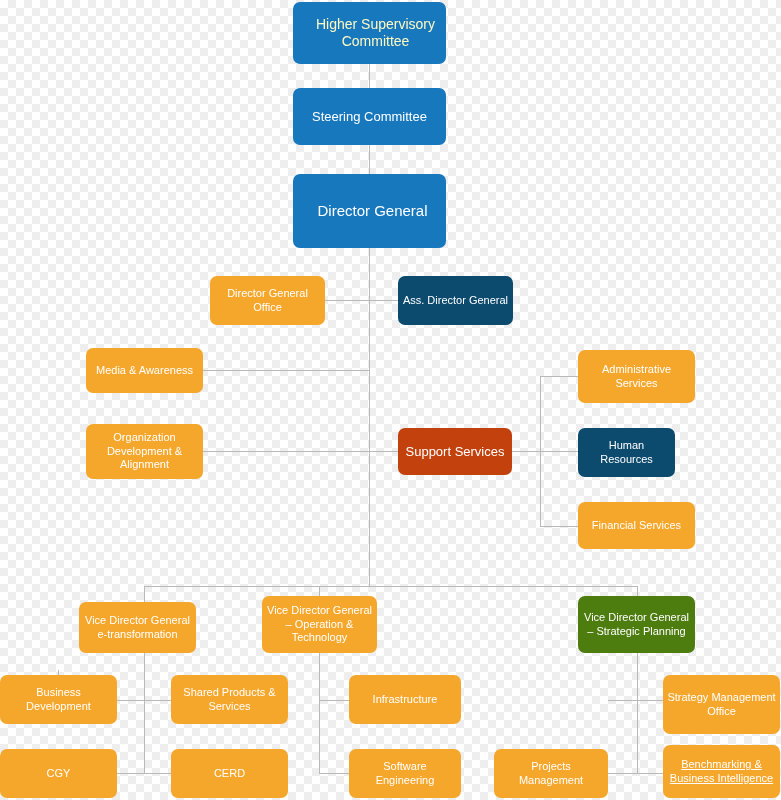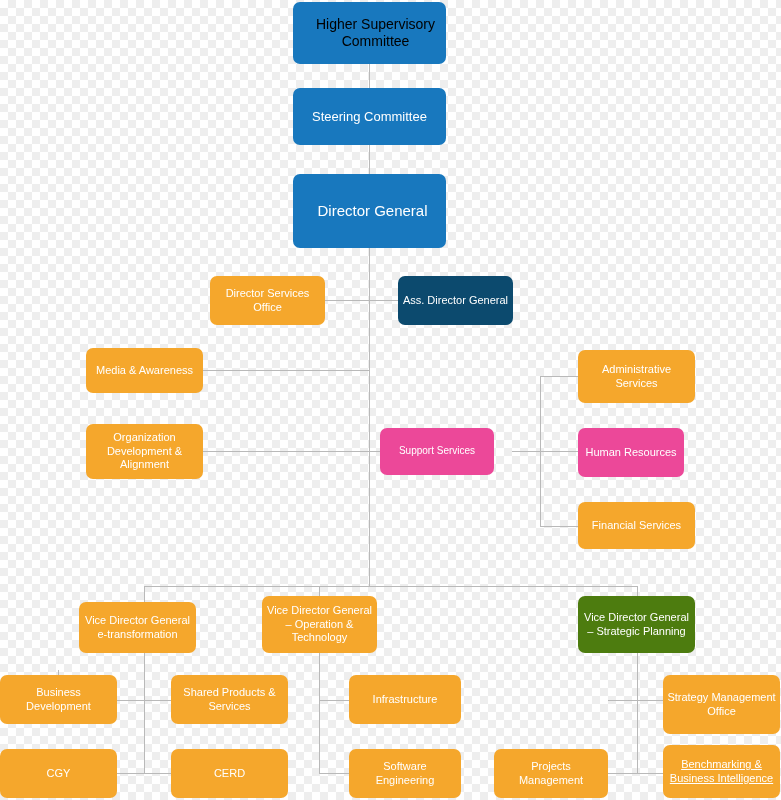--- a/index.html
+++ b/index.html
@@ -74,48 +74,48 @@
     <div class="conn h" style="left: 58px; top: 773px; width: 86px; background: rgb(185, 185, 185);"></div>
     <div class="conn h" style="left: 144px; top: 773px; width: 86px; background: rgb(185, 185, 185);"></div>
     <div class="conn v" style="left: 319px; top: 653px; height: 120px; background: rgb(185, 185, 185);"></div>
     <div class="conn h" style="left: 319px; top: 700px; width: 30px; background: rgb(185, 185, 185);"></div>
     <div class="conn h" style="left: 319px; top: 773px; width: 30px; background: rgb(185, 185, 185);"></div>
     <div class="conn v" style="left: 637px; top: 653px; height: 120px; background: rgb(185, 185, 185);"></div>
     <div class="conn h" style="left: 608px; top: 700px; width: 29px; background: rgb(185, 185, 185);"></div>
     <div class="conn h" style="left: 637px; top: 700px; width: 26px; background: rgb(185, 185, 185);"></div>
     <div class="conn h" style="left: 608px; top: 773px; width: 29px; background: rgb(185, 185, 185);"></div>
     <div class="conn h" style="left: 637px; top: 773px; width: 26px; background: rgb(185, 185, 185);"></div>
-    <div class="node blue" style="left: 293px; top: 2px; width: 153px; height: 62px; font-size: 14px; background: rgb(24, 120, 190); color: #000000; padding-left: 16px;">
+    <div class="node blue" style="left: 293px; top: 2px; width: 153px; height: 62px; font-size: 14px; background: rgb(24, 120, 190); color: #fef9c3; padding-left: 16px;">
       <span>Higher Supervisory Committee</span>
     </div>
     <div class="node blue" style="left: 293px; top: 88px; width: 153px; height: 57px; font-size: 13px; background: rgb(24, 120, 190); color: rgb(255, 255, 255);">
       <span>Steering Committee</span>
     </div>
     <div class="node blue" style="left: 293px; top: 174px; width: 153px; height: 74px; font-size: 15px; background: rgb(24, 120, 190); color: rgb(255, 255, 255); padding-left: 10px;">
       <span>Director General</span>
     </div>
     <div class="node orange" style="left: 210px; top: 276px; width: 115px; height: 49px; font-size: 11px; background: rgb(245, 167, 44); color: rgb(255, 255, 255);">
-      <span>Director Services Office</span>
+      <span>Director General Office</span>
     </div>
     <div class="node orange" style="left: 398px; top: 276px; width: 115px; height: 49px; font-size: 11px; background: #0c4a6e; color: rgb(255, 255, 255);">
       <span>Ass. Director General</span>
     </div>
     <div class="node orange" style="left: 86px; top: 348px; width: 117px; height: 45px; font-size: 11px; background: rgb(245, 167, 44); color: rgb(255, 255, 255);">
       <span>Media &amp; Awareness</span>
     </div>
     <div class="node orange" style="left: 86px; top: 424px; width: 117px; height: 55px; font-size: 11px; background: rgb(245, 167, 44); color: rgb(255, 255, 255);">
       <span>Organization Development &amp; Alignment</span>
     </div>
-    <div class="node orange" style="left: 380px; top: 428px; width: 114px; height: 47px; font-size: 10px; background: #ec4899; color: rgb(255, 255, 255);">
+    <div class="node orange" style="left: 398px; top: 428px; width: 114px; height: 47px; font-size: 13px; background: #c2410c; color: rgb(255, 255, 255);">
       <span>Support Services</span>
     </div>
     <div class="node orange" style="left: 578px; top: 350px; width: 117px; height: 53px; font-size: 11px; background: rgb(245, 167, 44); color: rgb(255, 255, 255);">
       <span>Administrative Services</span>
     </div>
-    <div class="node orange" style="left: 578px; top: 428px; width: 106px; height: 49px; font-size: 11px; background: #ec4899; color: rgb(255, 255, 255);">
+    <div class="node orange" style="left: 578px; top: 428px; width: 97px; height: 49px; font-size: 11px; background: #0c4a6e; color: rgb(255, 255, 255);">
       <span>Human Resources</span>
     </div>
     <div class="node orange" style="left: 578px; top: 502px; width: 117px; height: 47px; font-size: 11px; background: rgb(245, 167, 44); color: rgb(255, 255, 255);">
       <span>Financial Services</span>
     </div>
     <div class="node orange" style="left: 79px; top: 602px; width: 117px; height: 51px; font-size: 11px; background: rgb(245, 167, 44); color: rgb(255, 255, 255);">
       <span>Vice Director General e-transformation</span>
     </div>
     <div class="node orange" style="left: 262px; top: 596px; width: 115px; height: 57px; font-size: 11px; background: rgb(245, 167, 44); color: rgb(255, 255, 255);">
       <span>Vice Director General – Operation &amp; Technology</span>

